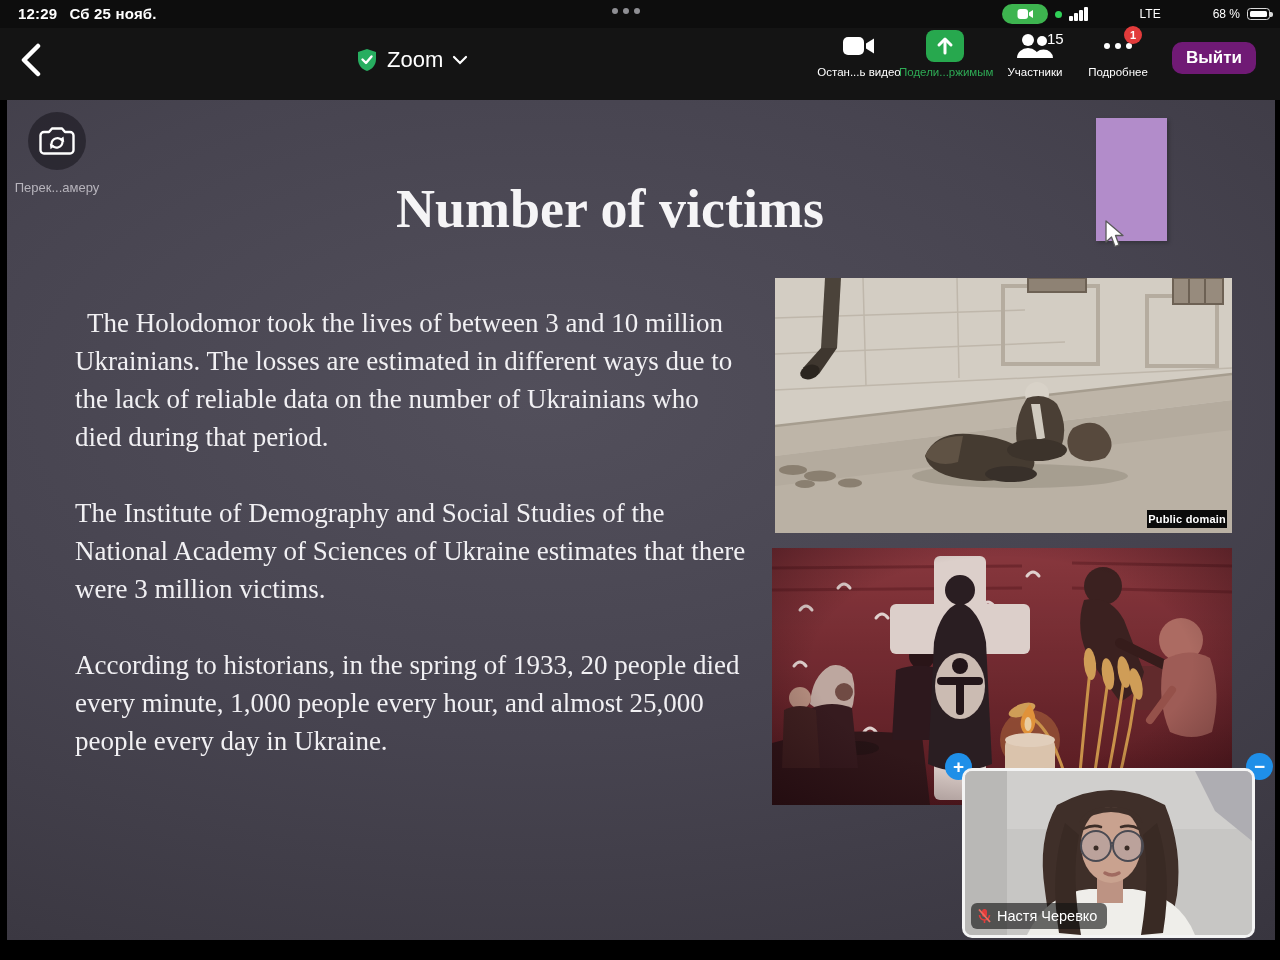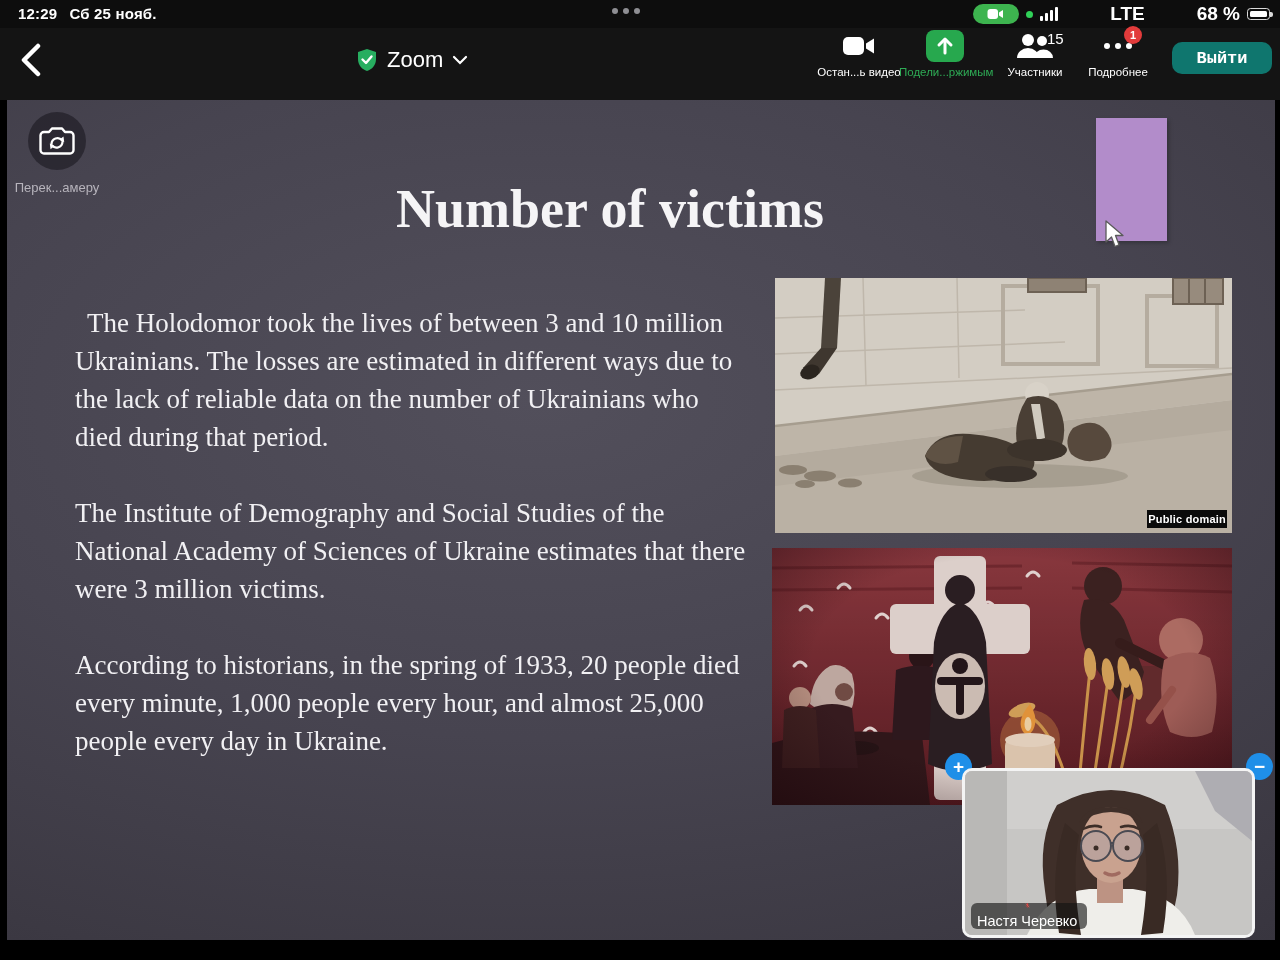--- a/index.html
+++ b/index.html
@@ -10,40 +10,40 @@
   
   .statusbar { position:absolute; left:0; top:0; width:1280px; height:28px; background:#0d0d0d; color:#fff; }
   .sb-left { position:absolute; left:18px; top:5px; font-size:15px; font-weight:600; letter-spacing:.2px; display:flex; gap:12px; }
   .sb-dots { position:absolute; left:612px; top:8px; display:flex; gap:5px; }
   .sb-dots i { width:6px; height:6px; border-radius:50%; background:#8e8e93; }
   .sb-right { position:absolute; right:10px; top:4px; height:20px; display:flex; align-items:center; gap:7px; }
   .rec-pill { width:46px; height:20px; border-radius:10px; background:#3db44f; display:flex; align-items:center; justify-content:center; }
   .net-dot { width:7px; height:7px; border-radius:50%; background:#30d158; }
   .sig { display:flex; align-items:flex-end; gap:1.5px; height:14px; }
   .sig i { width:3.5px; background:#fff; border-radius:1px; display:block; }
-  .sb-txt { font-size:19px; font-weight:700;padding-left:45px; }
+  .sb-txt { font-size:12px; font-weight:400;padding-left:45px; }
   .batt { position:relative; width:23px; height:11.5px; border:1px solid rgba(255,255,255,.85); border-radius:3.5px; padding:1.5px; }
   .batt i { display:block; height:100%; width:95%; background:#fff; border-radius:1.5px; }
   .batt:after { content:""; position:absolute; right:-3.5px; top:3px; width:2.5px; height:5px; background:rgba(255,255,255,.85); border-radius:0 2px 2px 0; }
 
   
   .toolbar { position:absolute; left:0; top:28px; width:1280px; height:72px; background:#141414; color:#fff; }
   .back-btn { position:absolute; left:18px; top:12px; width:34px; height:40px; display:flex; align-items:center; }
   .zoom-menu { position:absolute; left:356px; top:16px; display:flex; align-items:center; gap:9px; height:32px; }
   .zoom-name { font-size:22px; font-weight:500; }
   .tb-item { position:absolute; top:0; height:72px; text-align:center; }
   .tb-ico { height:36px; display:flex; align-items:center; justify-content:center; }
   .tb-label { font-size:11.5px; color:#fff; white-space:nowrap; margin-top:2px; }
   .tb-label.green { color:#2eab55; }
   .share-box { width:38px; height:32px; border-radius:8px; background:#27a84e; display:flex; align-items:center; justify-content:center; }
   .count { position:absolute; left:54px; top:2px; font-size:15px; font-weight:500; }
   .more-dots { display:flex; gap:5px; }
   .more-dots i { width:6px; height:6px; border-radius:50%; background:#fff; }
   .badge { position:absolute; left:42px; top:-2px; width:18px; height:18px; border-radius:50%; background:#e23b3b; color:#fff; font-size:11px; font-weight:600; display:flex; align-items:center; justify-content:center; }
-  .leave-btn { position:absolute; left:1172px; top:14px; width:100px; height:32px; border-radius:10px; background:#0f766e; color:#fff; font-size:17px; font-weight:700; display:flex; align-items:center; justify-content:center;font-family:Liberation Mono, monospace; }
+  .leave-btn { position:absolute; left:1172px; top:14px; width:84px; height:32px; border-radius:10px; background:#701a75; color:#fff; font-size:17px; font-weight:700; display:flex; align-items:center; justify-content:center; }
 
   
   .content { position:absolute; left:0; top:100px; width:1280px; height:840px; background:#000; }
   .slide { position:absolute; left:7px; top:0; width:1268px; height:840px;
            background:radial-gradient(115% 95% at 42% 36%, #524f5b 0%, #474450 42%, #3c3943 74%, #322f39 100%); }
   .switch-cam { position:absolute; left:28px; top:12px; width:58px; height:58px; border-radius:50%; background:rgba(22,20,27,.55); display:flex; align-items:center; justify-content:center; }
   .switch-cam-label { position:absolute; left:6px; top:80px; width:102px; text-align:center; color:#b7b4bc; font-size:13px; }
   .slide-title { position:absolute; left:80px; top:78px; width:1060px; text-align:center; color:#f5f4f6; font-family:"Liberation Serif","DejaVu Serif",serif; font-weight:700; font-size:54px; }
   .purple-panel { position:absolute; left:1096px; top:18px; width:71px; height:123px; background:#b28cca; box-shadow:2px 2px 4px rgba(0,0,0,.25); }
   .cursor { position:absolute; left:1104px; top:120px; }
@@ -51,21 +51,21 @@
   .slide-text p { margin:0 0 38px 0; }
   .slide-text p.indent { text-indent:12px; }
 
   .photo { position:absolute; overflow:hidden; }
   .photo1 { left:775px; top:178px; width:457px; height:255px; }
   .photo2 { left:772px; top:448px; width:460px; height:257px; }
   .pd-label { position:absolute; right:5px; bottom:5px; background:#0b0b0b; color:#fff; font-size:11px; font-weight:700; padding:3px 1px; letter-spacing:.2px; }
 
   
   .selfview { position:absolute; left:962px; top:668px; width:293px; height:170px; border:3px solid #f4f4f4; border-radius:10px; background:#c7c6c4; overflow:hidden; }
-  .nametag { position:absolute; left:6px; bottom:6px; height:26px; background:rgba(18,18,18,.62); border-radius:6px; display:flex; align-items:center; gap:5px; padding:0 10px 0 6px;flex-direction:column; }
+  .nametag { position:absolute; left:6px; bottom:6px; height:26px; background:rgba(18,18,18,.62); border-radius:6px; display:flex; align-items:center; gap:5px; padding:0 10px 0 6px; }
   .nametag span { color:#fff; font-size:14.5px; }
   .resize-btn { position:absolute; width:27px; height:27px; border-radius:50%; background:#1f8fe8; color:#fff; font-size:19px; font-weight:600; display:flex; align-items:center; justify-content:center; line-height:1; }
   .btn-plus { left:945px; top:653px; }
   .btn-minus { left:1246px; top:653px; }
 </style>
 </head>
 <body>
 
 <div class="screen">
 

